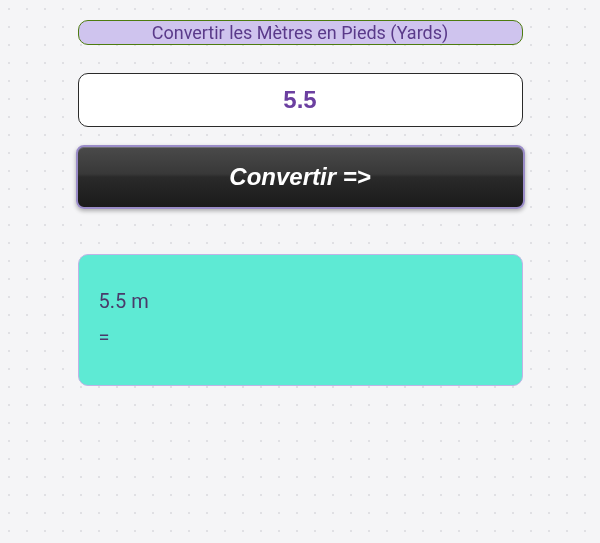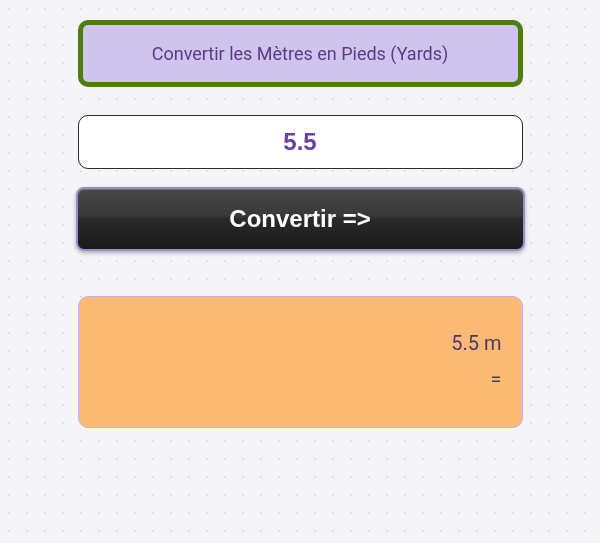--- a/index.html
+++ b/index.html
@@ -15,23 +15,23 @@
       background-size: 18px 18px;
       font-family: -apple-system, BlinkMacSystemFont, "Segoe UI", Roboto, sans-serif;
       display: flex;
       flex-direction: column;
       align-items: center;
       padding-top: 20px;
     }
     .header-box {
       width: 445px;
       background: #cfc4ee;
-      border: 5px solid #4d7c0f;
+      border: 1px solid #4d7c0f;
       border-radius: 10px;
-      padding: 18px 10px;
+      padding: 1px 10px;
       text-align: center;
       color: #5a3a8a;
       font-size: 18px;
       margin-bottom: 28px;
     }
     .input-field {
       width: 445px;
       background: #ffffff;
       border: 1.5px solid #2a2a2a;
       border-radius: 10px;
@@ -45,32 +45,33 @@
     }
     .convert-button {
       width: 449px;
       background: linear-gradient(to bottom, #4a4a4a 0%, #383838 45%, #2a2a2a 50%, #1a1a1a 100%);
       border: 2px solid #9a8cc8;
       border-radius: 8px;
       padding: 16px;
       text-align: center;
       font-size: 24px;
       font-weight: bold;
+      font-style: italic;
       color: #ffffff;
       cursor: pointer;
       margin-bottom: 45px;
       box-shadow: inset 0 1px 0 rgba(255,255,255,0.2), 0 2px 4px rgba(0,0,0,0.3);
     }
     .result-box {
       width: 445px;
-      background: #fdba74;
+      background: #5eead4;
       border: 1px solid #c0b3e6;
       border-radius: 10px;
       padding: 30px 20px 28px 20px;
-      text-align: right;
+      text-align: left;
       color: #4a3a6a;
       font-size: 20px;
       line-height: 1.6;
     }
     .result-line {
       display: block;
       margin-bottom: 4px;
     }
     .note-ellipse {
       display: inline-block;

